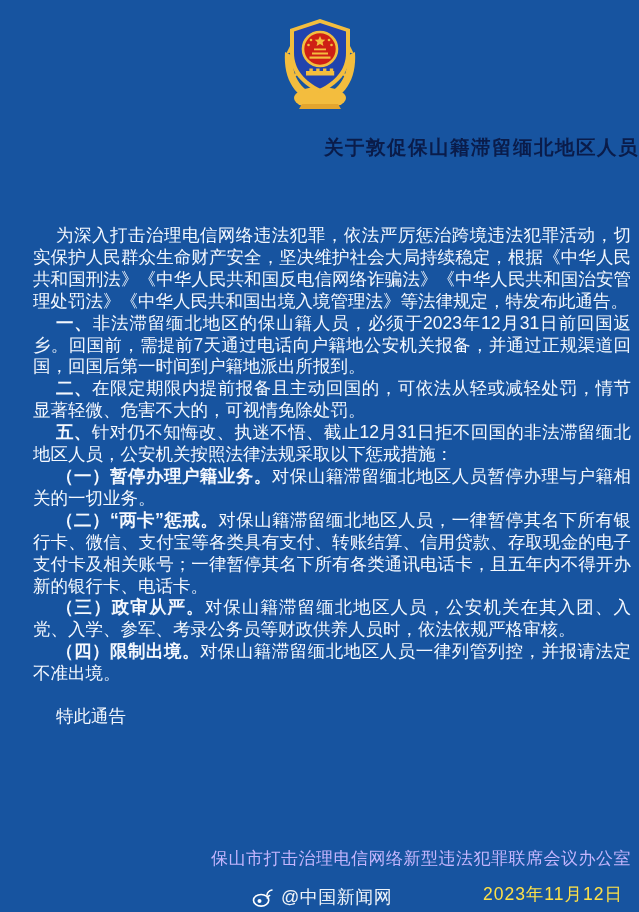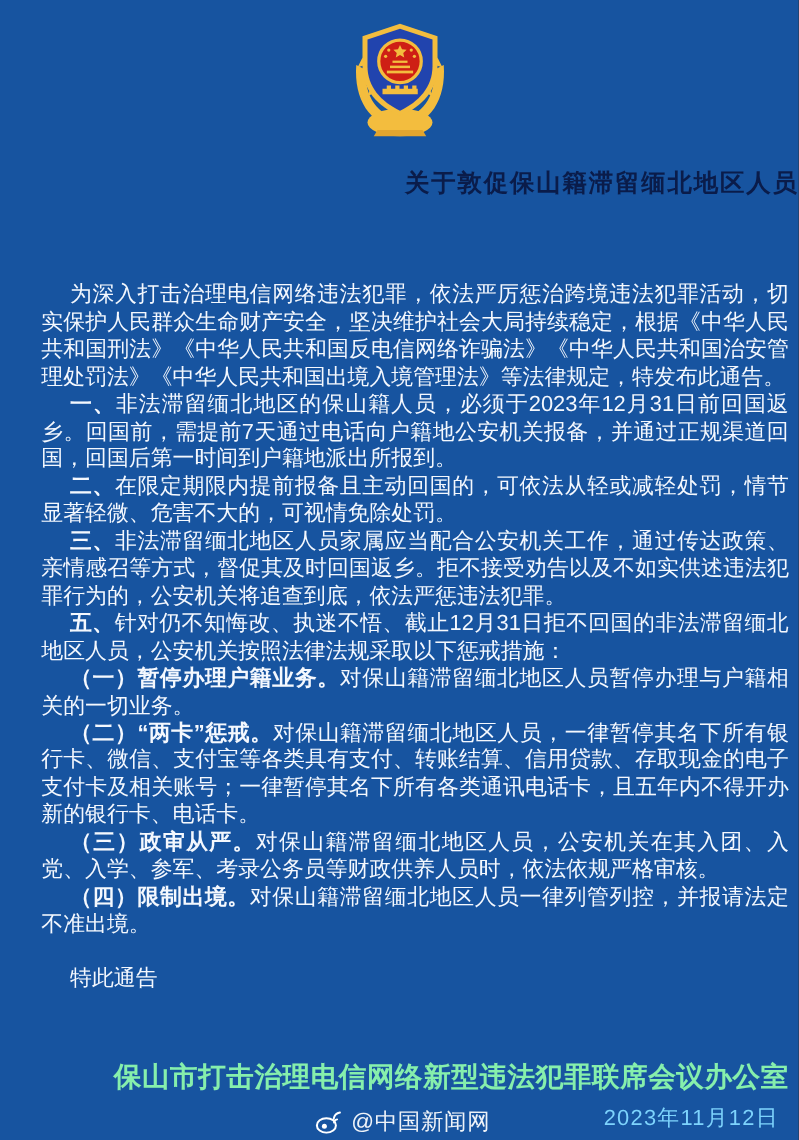--- a/index.html
+++ b/index.html
@@ -30,25 +30,25 @@
     color:#F4F8FE;
     font-size:17.5px;line-height:21.9px;
     text-align:justify;
     text-justify:inter-ideograph;
   }
   .para{margin:0;text-indent:23px;}
   .para .lead{font-weight:bold;}
   .para-last{margin-top:21px;}
   .sign{
     position:absolute;top:847px;right:8px;
-    color:#86efac;font-size:22px;letter-spacing:0.5px;font-weight:bold;
+    color:#c4b5fd;font-size:17px;letter-spacing:0.5px;
   }
   .date{
     position:absolute;top:882px;right:16px;
-    color:#7dd3fc;font-size:17.5px;letter-spacing:1px;
+    color:#fde047;font-size:17.5px;letter-spacing:1px;
   }
   .watermark{
     position:absolute;top:885px;left:252px;
     display:flex;gap:6px;
     color:rgba(255,255,255,0.93);
     font-size:18px;letter-spacing:0.5px;
   }
   .watermark .wicon{display:flex;align-items:center;}
 </style>
 </head>
@@ -87,21 +87,20 @@
   </div>
 
   <h1 class="title">
     <span>关于敦促保山籍滞留缅北地区人员</span>
   </h1>
 
   <div class="content">
     <p class="para"><b class="lead"></b><span>为深入打击治理电信网络违法犯罪，依法严厉惩治跨境违法犯罪活动，切实保护人民群众生命财产安全，坚决维护社会大局持续稳定，根据《中华人民共和国刑法》《中华人民共和国反电信网络诈骗法》《中华人民共和国治安管理处罚法》《中华人民共和国出境入境管理法》等法律规定，特发布此通告。</span></p>
     <p class="para"><b class="lead">一、</b><span>非法滞留缅北地区的保山籍人员，必须于2023年12月31日前回国返乡。回国前，需提前7天通过电话向户籍地公安机关报备，并通过正规渠道回国，回国后第一时间到户籍地派出所报到。</span></p>
     <p class="para"><b class="lead">二、</b><span>在限定期限内提前报备且主动回国的，可依法从轻或减轻处罚，情节显著轻微、危害不大的，可视情免除处罚。</span></p>
-    <p class="para"><b class="lead">三、</b><span>非法滞留缅北地区人员家属应当配合公安机关工作，通过传达政策、亲情感召等方式，督促其及时回国返乡。拒不接受劝告以及不如实供述违法犯罪行为的，公安机关将追查到底，依法严惩违法犯罪。</span></p>
     <p class="para"><b class="lead">五、</b><span>针对仍不知悔改、执迷不悟、截止12月31日拒不回国的非法滞留缅北地区人员，公安机关按照法律法规采取以下惩戒措施：</span></p>
     <p class="para"><b class="lead">（一）暂停办理户籍业务。</b><span>对保山籍滞留缅北地区人员暂停办理与户籍相关的一切业务。</span></p>
     <p class="para"><b class="lead">（二）“两卡”惩戒。</b><span>对保山籍滞留缅北地区人员，一律暂停其名下所有银行卡、微信、支付宝等各类具有支付、转账结算、信用贷款、存取现金的电子支付卡及相关账号；一律暂停其名下所有各类通讯电话卡，且五年内不得开办新的银行卡、电话卡。</span></p>
     <p class="para"><b class="lead">（三）政审从严。</b><span>对保山籍滞留缅北地区人员，公安机关在其入团、入党、入学、参军、考录公务员等财政供养人员时，依法依规严格审核。</span></p>
     <p class="para"><b class="lead">（四）限制出境。</b><span>对保山籍滞留缅北地区人员一律列管列控，并报请法定不准出境。</span></p>
     <p class="para para-last"><b class="lead"></b><span>特此通告</span></p>
   </div>
 
   <div class="sign">保山市打击治理电信网络新型违法犯罪联席会议办公室</div>
   <div class="date">2023年11月12日</div>

